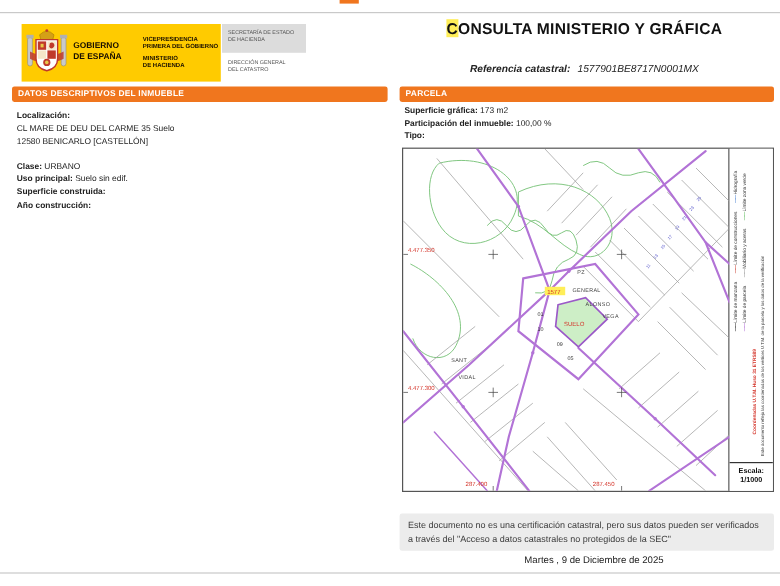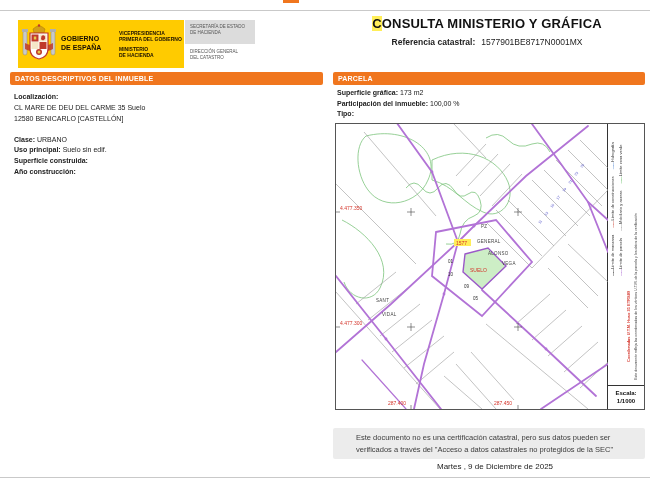--- a/index.html
+++ b/index.html
@@ -16,21 +16,21 @@
   .crest { width:36px; height:42px; margin-left:3px; flex:0 0 auto; }
   .gob-text { font-weight:bold; font-size:7px; line-height:1.25; color:#1a1000; margin-left:4px; width:52px; }
   .dept-col { margin-left:6px; font-weight:bold; font-size:5px; line-height:1.3; color:#1a1000; }
   .dept-col .blk { margin:3px 0; }
   .sub1 { position:absolute; left:185px; top:20px; width:70px; height:24px; background:#dcdcdc; font-size:4.5px; color:#555; line-height:1.4; padding:4px 0 0 5px; }
   .sub2 { position:absolute; left:185px; top:46px; width:70px; height:22px; background:#ffffff; font-size:4.5px; color:#555; line-height:1.4; padding:3px 0 0 5px; }
 
   .title-block { position:absolute; left:328px; top:16px; width:318px; text-align:center; }
   .title-line { font-weight:bold; font-size:13px; letter-spacing:0.2px; color:#111; line-height:1.3; }
   .hl { background:#FFEE58; }
-  .ref-line { margin-top:4px; font-size:8.5px; color:#222; }
+  .ref-line { margin-top:19px; font-size:8.5px; color:#222;font-style:italic; }
   .ref-line .lbl { font-weight:bold; }
   .ref-line .val { margin-left:6px; }
 
   
   .bar { position:absolute; height:13px; background:#F0761E; color:#ffffff; font-weight:bold; font-size:7px; line-height:13px; padding-left:5px; border-radius:2px; letter-spacing:0.2px; }
   .bar-left { left:10px; top:72px; width:313px; }
   .bar-right { left:333px; top:72px; width:312px; }
 
   
   .datos { position:absolute; left:14px; top:92px; width:300px; font-size:7px; line-height:1.55; color:#222; }
@@ -48,21 +48,21 @@
   .legend-col { position:relative; width:36px; height:285px; background:#ffffff; }
   .rot { position:absolute; transform-origin:0 0; transform:rotate(-90deg); white-space:nowrap; }
   .lg-items { font-size:4px; color:#333; }
   .lg-items .it { margin-right:6px; }
   .sw { font-weight:bold; letter-spacing:-1px; }
   .lg-red { font-size:4px; font-weight:bold; color:#D4342A; }
   .lg-note { font-size:3.6px; color:#333; }
   .scale-box { position:absolute; left:0; bottom:0; width:36px; height:24px; border-top:1px solid #333; text-align:center; font-size:6px; font-weight:bold; color:#111; padding-top:3px; line-height:1.4; }
 
   
-  .foot-note { position:absolute; left:333px; top:428px; width:312px; min-height:30px; background:#ececec; border-radius:2px; font-size:7.5px; color:#3c3c3c; line-height:1.55; padding:4px 23px; }
+  .foot-note { position:absolute; left:333px; top:428px; width:312px; min-height:30px; background:#ececec; border-radius:2px; font-size:7.5px; color:#3c3c3c; line-height:1.55; padding:4px 7px; }
   .date-line { position:absolute; left:345px; top:462px; width:300px; text-align:center; font-size:8px; color:#222; }
 </style>
 </head>
 <body>
 
 <div class="page">
 
   <div class="rule-top"></div>
   <div class="orange-dash"></div>
 

